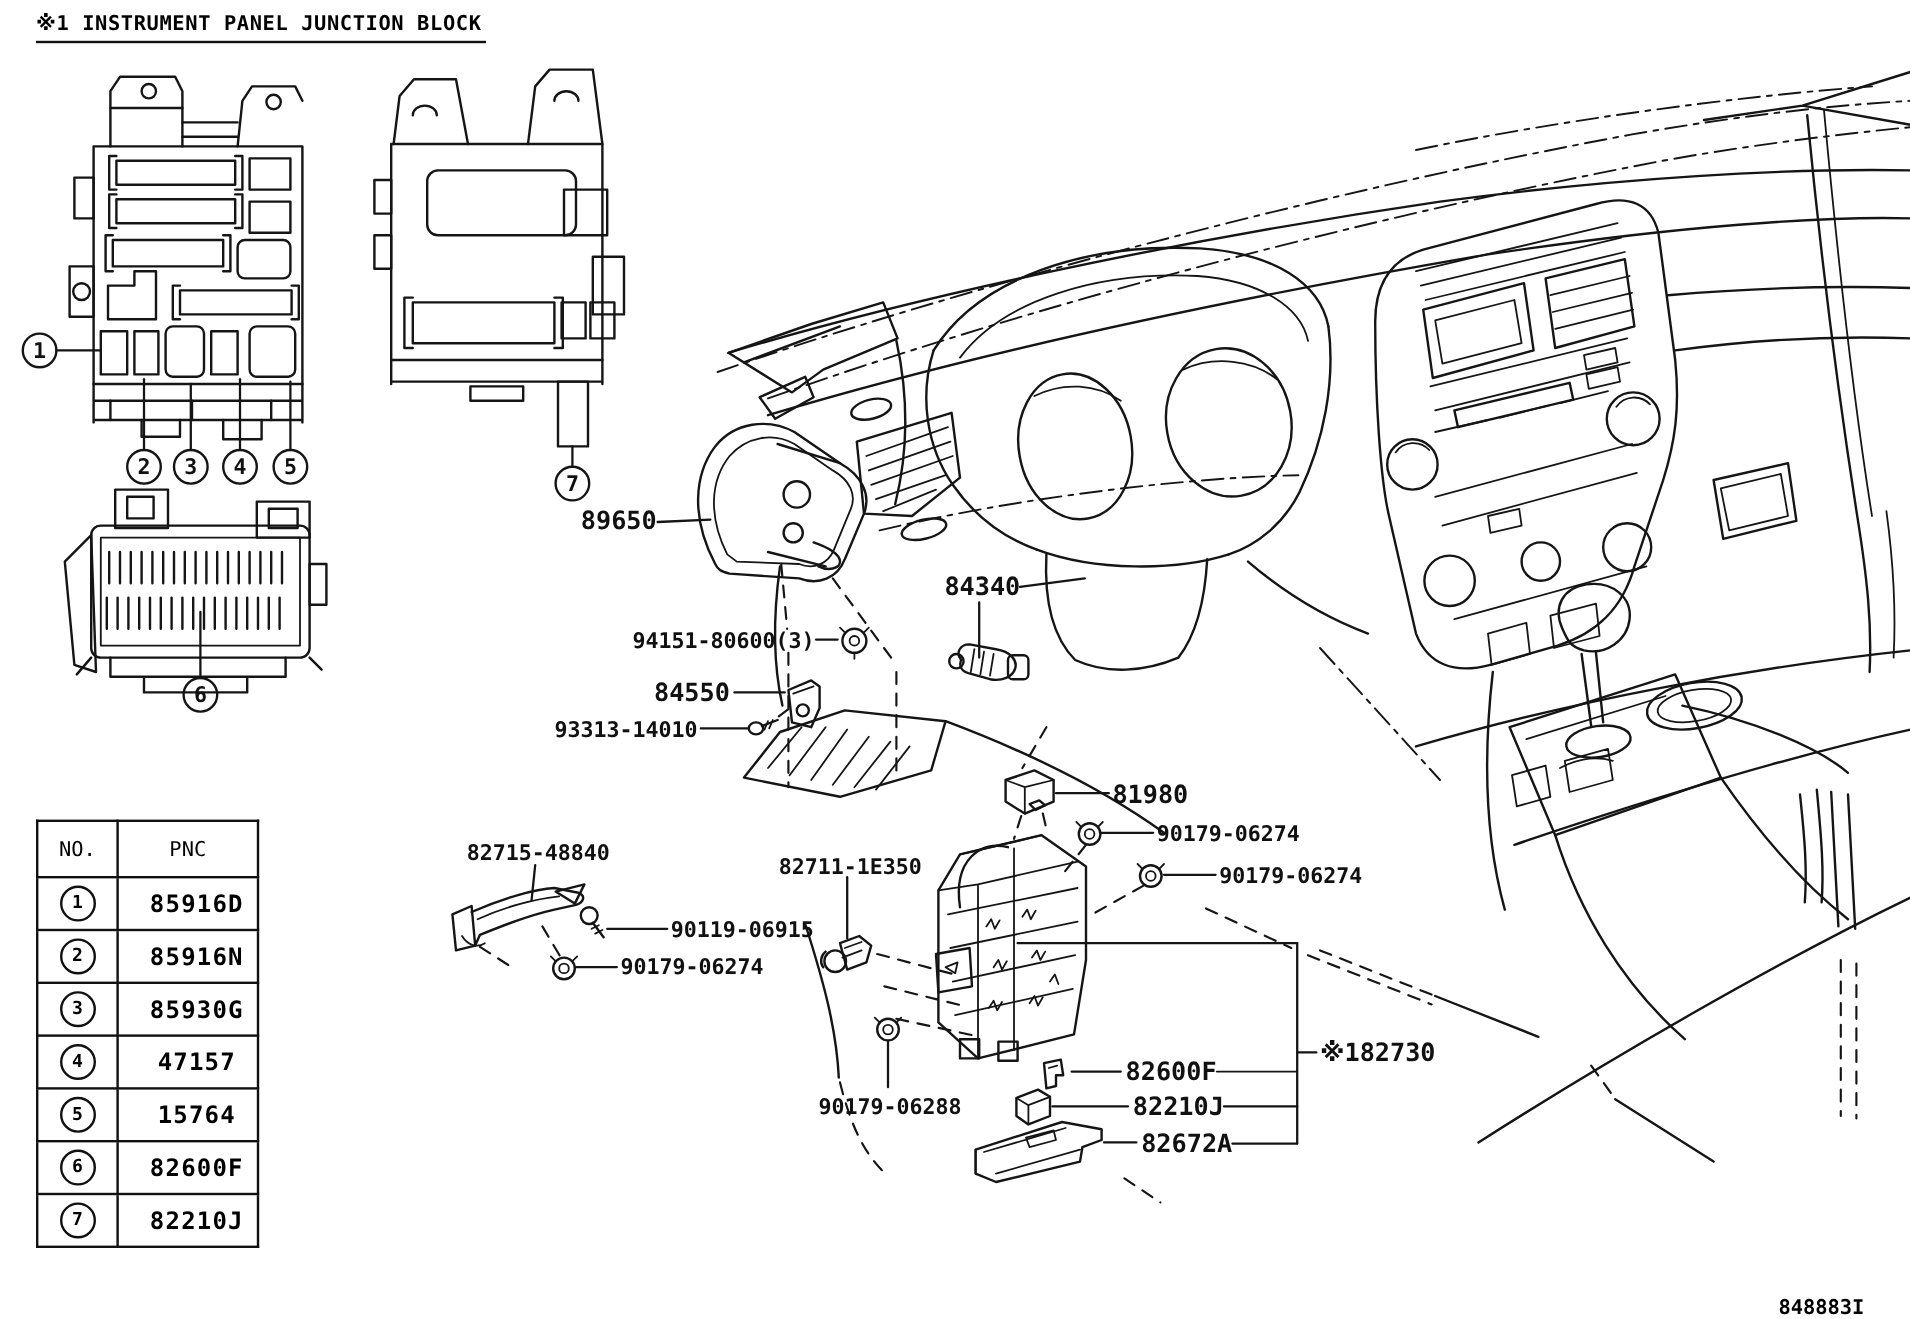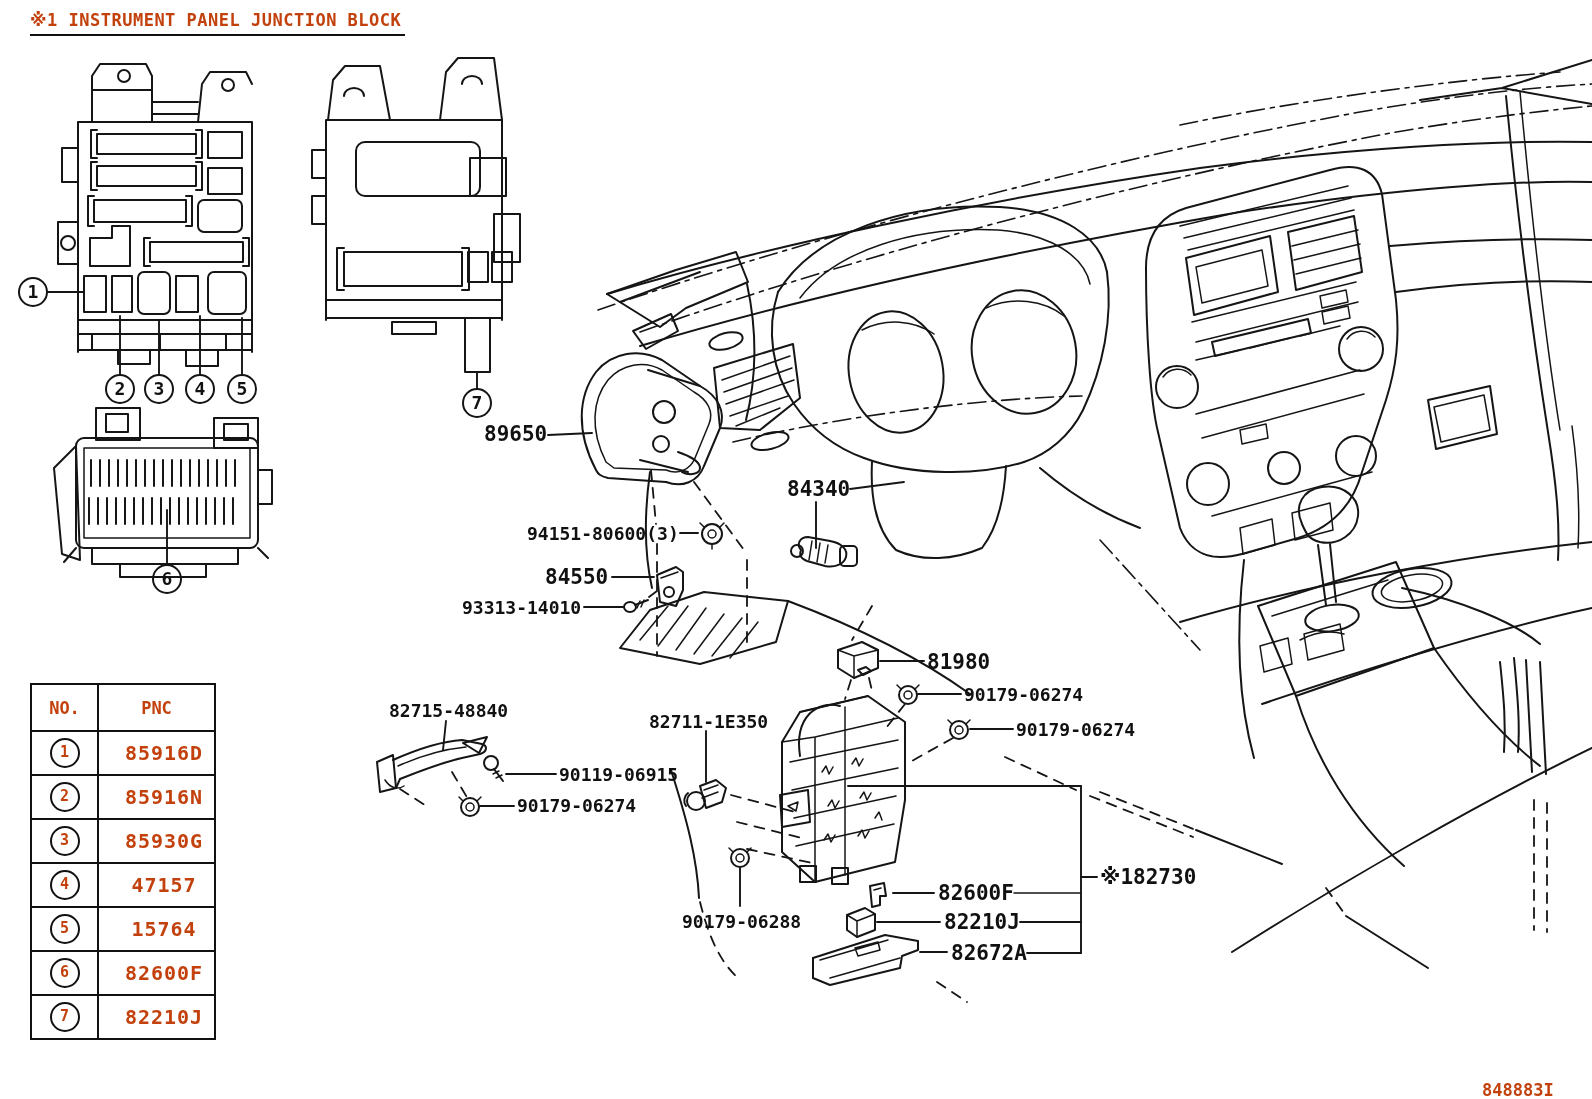--- a/index.html
+++ b/index.html
@@ -1,37 +1,37 @@
 <!DOCTYPE html>
 <html><head>
 <meta charset="utf-8">
 <style>
   html,body{margin:0;padding:0;background:#ffffff;}
   #page{position:relative;width:1592px;height:1099px;background:#ffffff;overflow:hidden;
-        font-family:"DejaVu Sans Mono","DejaVu Sans",monospace;color:#c2410c;}
+        font-family:"DejaVu Sans Mono","DejaVu Sans",monospace;color:#000000;}
   svg{position:absolute;left:0;top:0;}
   
   .st  {fill:none;stroke:#151515;stroke-width:2;stroke-linecap:round;stroke-linejoin:round;}
   .thin{fill:none;stroke:#151515;stroke-width:1.5;stroke-linecap:round;stroke-linejoin:round;}
   .ld  {fill:none;stroke:#151515;stroke-width:1.9;stroke-linecap:round;}
   .dash{fill:none;stroke:#151515;stroke-width:1.8;stroke-dasharray:10 8;stroke-linecap:round;}
   .ddot{fill:none;stroke:#151515;stroke-width:1.6;stroke-dasharray:18 6 4 6;stroke-linecap:round;}
   .lbl {font-family:"DejaVu Sans Mono","DejaVu Sans",monospace;font-weight:bold;fill:#111;}
   .lbl-lg{font-size:21px;}
   .lbl-md{font-size:18px;}
   .co  {font-family:"DejaVu Sans Mono","DejaVu Sans",monospace;font-weight:bold;fill:#111;font-size:18px;text-anchor:middle;}
   
   #title{position:absolute;left:30px;top:10px;font-size:17px;font-weight:bold;letter-spacing:.5px;
          border-bottom:2px solid #111;padding:0 4px 4px 0;white-space:nowrap;}
   
   #figcode{position:absolute;left:1482px;top:1051px;font-size:17px;font-weight:bold;margin-top:29px;}
   
   #ptable{position:absolute;left:30px;top:683px;width:186px;border:2px solid #111;border-collapse:collapse;background:#fff;}
   #ptable td{border:2px solid #111;text-align:center;vertical-align:middle;}
-  #ptable .hd{height:43px;font-size:17px;font-weight:bold;}
+  #ptable .hd{height:43px;font-size:17px;font-weight:normal;}
   #ptable .rw{height:44px;}
   #ptable .no-col{width:63px;}
   #ptable .pnc{font-size:20px;font-weight:bold;letter-spacing:1px;padding-left:16px;}
   .circ{display:inline-block;width:26px;height:26px;border:2px solid #111;border-radius:50%;
         line-height:25px;font-size:15px;font-weight:bold;text-align:center;}
 </style>
 </head>
 <body>
 
 <div id="page">

